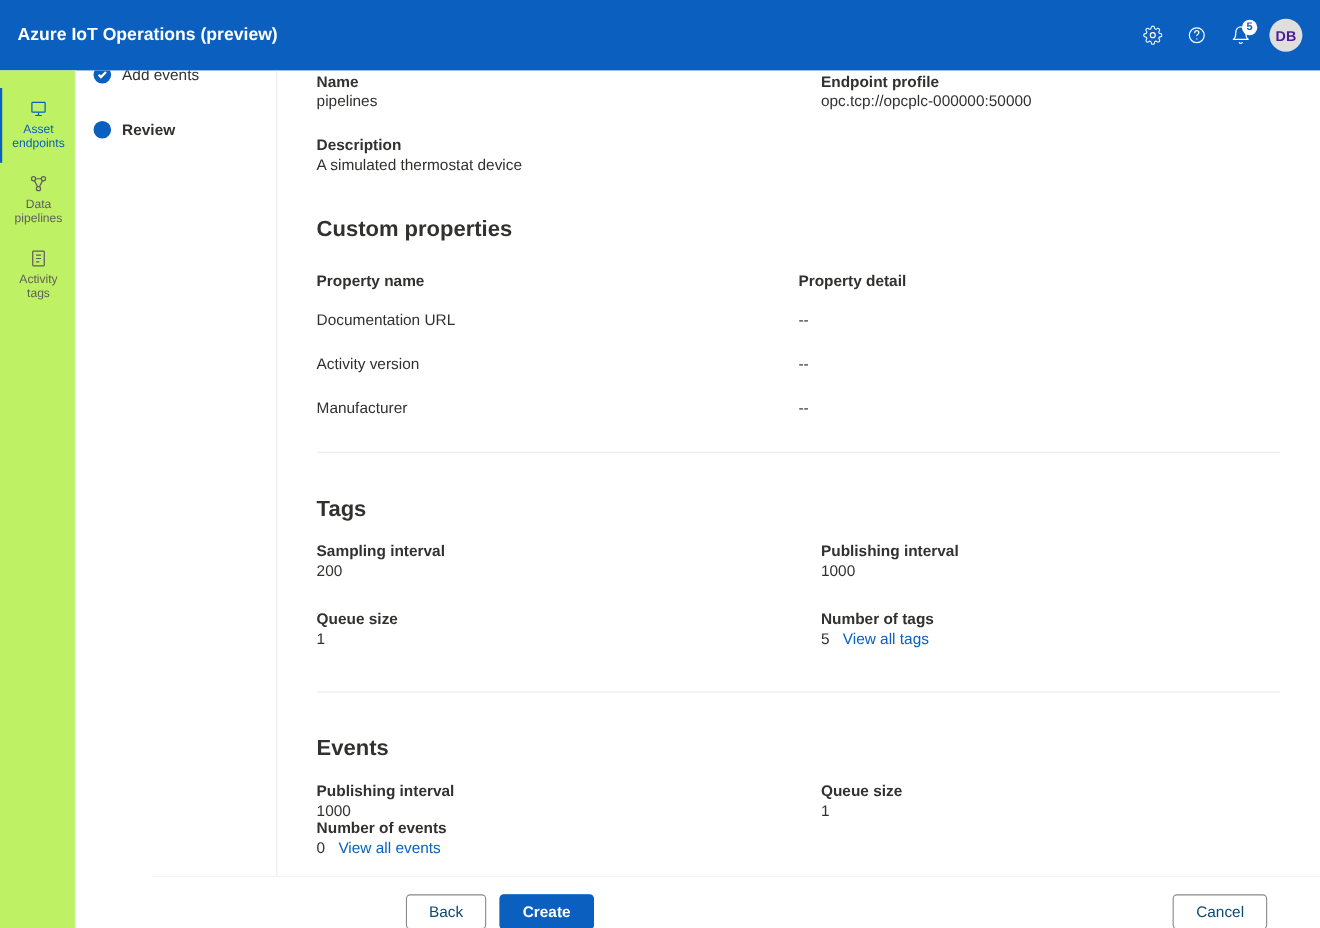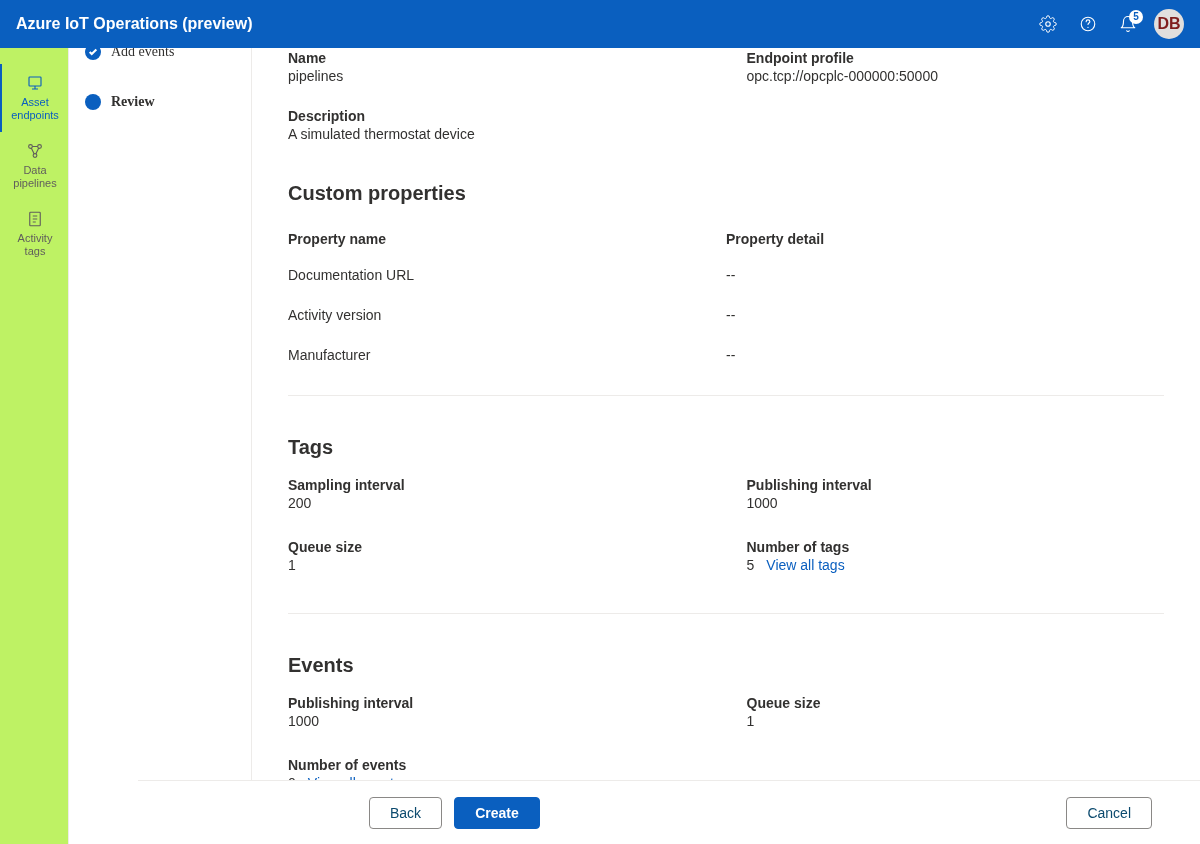--- a/index.html
+++ b/index.html
@@ -1,20 +1,20 @@
 <!DOCTYPE html>
 <html><head>
 <meta charset="utf-8">
 <style>
 * { box-sizing: border-box; margin: 0; padding: 0; }
 body { font-family: "Segoe UI", -apple-system, sans-serif; font-size: 14px; color: #323130; background: #fff; overflow: hidden; }
 
 .header {
   background: #0a5fbf;
-  height: 48px;
+  height: 64px;
   display: flex;
   align-items: center;
   padding: 0 16px;
   color: #fff;
 }
 .header-title { font-size: 16px; font-weight: 600; }
 .header-spacer { flex: 1; }
 .header-icon {
   width: 40px; height: 40px;
   display: flex; align-items: center; justify-content: center;
@@ -24,23 +24,23 @@
 .header-icon svg { width: 18px; height: 18px; fill: #fff; }
 .notif-badge {
   position: absolute; top: 6px; right: 5px;
   background: #fff; color: #0a5fbf;
   border-radius: 8px; font-size: 10px; font-weight: 600;
   min-width: 14px; height: 14px; line-height: 14px; text-align: center;
   padding: 0 3px;
 }
 .avatar {
   width: 30px; height: 30px; border-radius: 50%;
-  background: #e1dfdd; color: #7f1d1d;
+  background: #e1dfdd; color: #4c1d95;
   display: flex; align-items: center; justify-content: center;
-  font-size: 16px; font-weight: 600; margin-left: 6px;
+  font-size: 13px; font-weight: 600; margin-left: 6px;
 }
 
 .layout { display: flex; height: calc(100vh - 48px); }
 
 .left-rail {
   width: 69px; background: #bef264;
   border-right: 1px solid #edebe9;
   display: flex; flex-direction: column;
   padding-top: 16px;
 }
@@ -53,21 +53,20 @@
 .rail-item.active { border-left-color: #0a5fbf; color: #0a5fbf; }
 .rail-item svg { width: 18px; height: 18px; margin-bottom: 4px; fill: none; stroke: currentColor; stroke-width: 1.5; }
 
 .steps-panel {
   width: 183px; border-right: 1px solid #edebe9;
   padding: 0 16px;
 }
 .step {
   display: flex; align-items: center; gap: 10px;
   cursor: pointer;
-  font-family: Liberation Serif, serif;
 }
 .step-dot {
   width: 16px; height: 16px; border-radius: 50%;
   display: flex; align-items: center; justify-content: center;
   flex-shrink: 0;
 }
 .step-dot.complete { background: #0a5fbf; }
 .step-dot.complete svg { width: 10px; height: 10px; stroke: #fff; stroke-width: 2.5; fill: none; }
 .step-dot.current { background: #0a5fbf; }
 .step-label { font-size: 14px; color: #323130; }
@@ -273,21 +272,21 @@
           <div class="col">
             <div class="field-label">Publishing interval</div>
             <div class="field-value">1000</div>
           </div>
           <div class="col">
             <div class="field-label">Queue size</div>
             <div class="field-value">1</div>
           </div>
         </div>
 
-        <div style="margin-top:28px">
+        <div style="">
           <div class="field-label">Number of events</div>
           <div class="tag-line">
             <span class="field-value">0</span>
             <span class="link">View all events</span>
           </div>
         </div>
 
         <div style="height:80px"></div>
       </div>
     </div>

